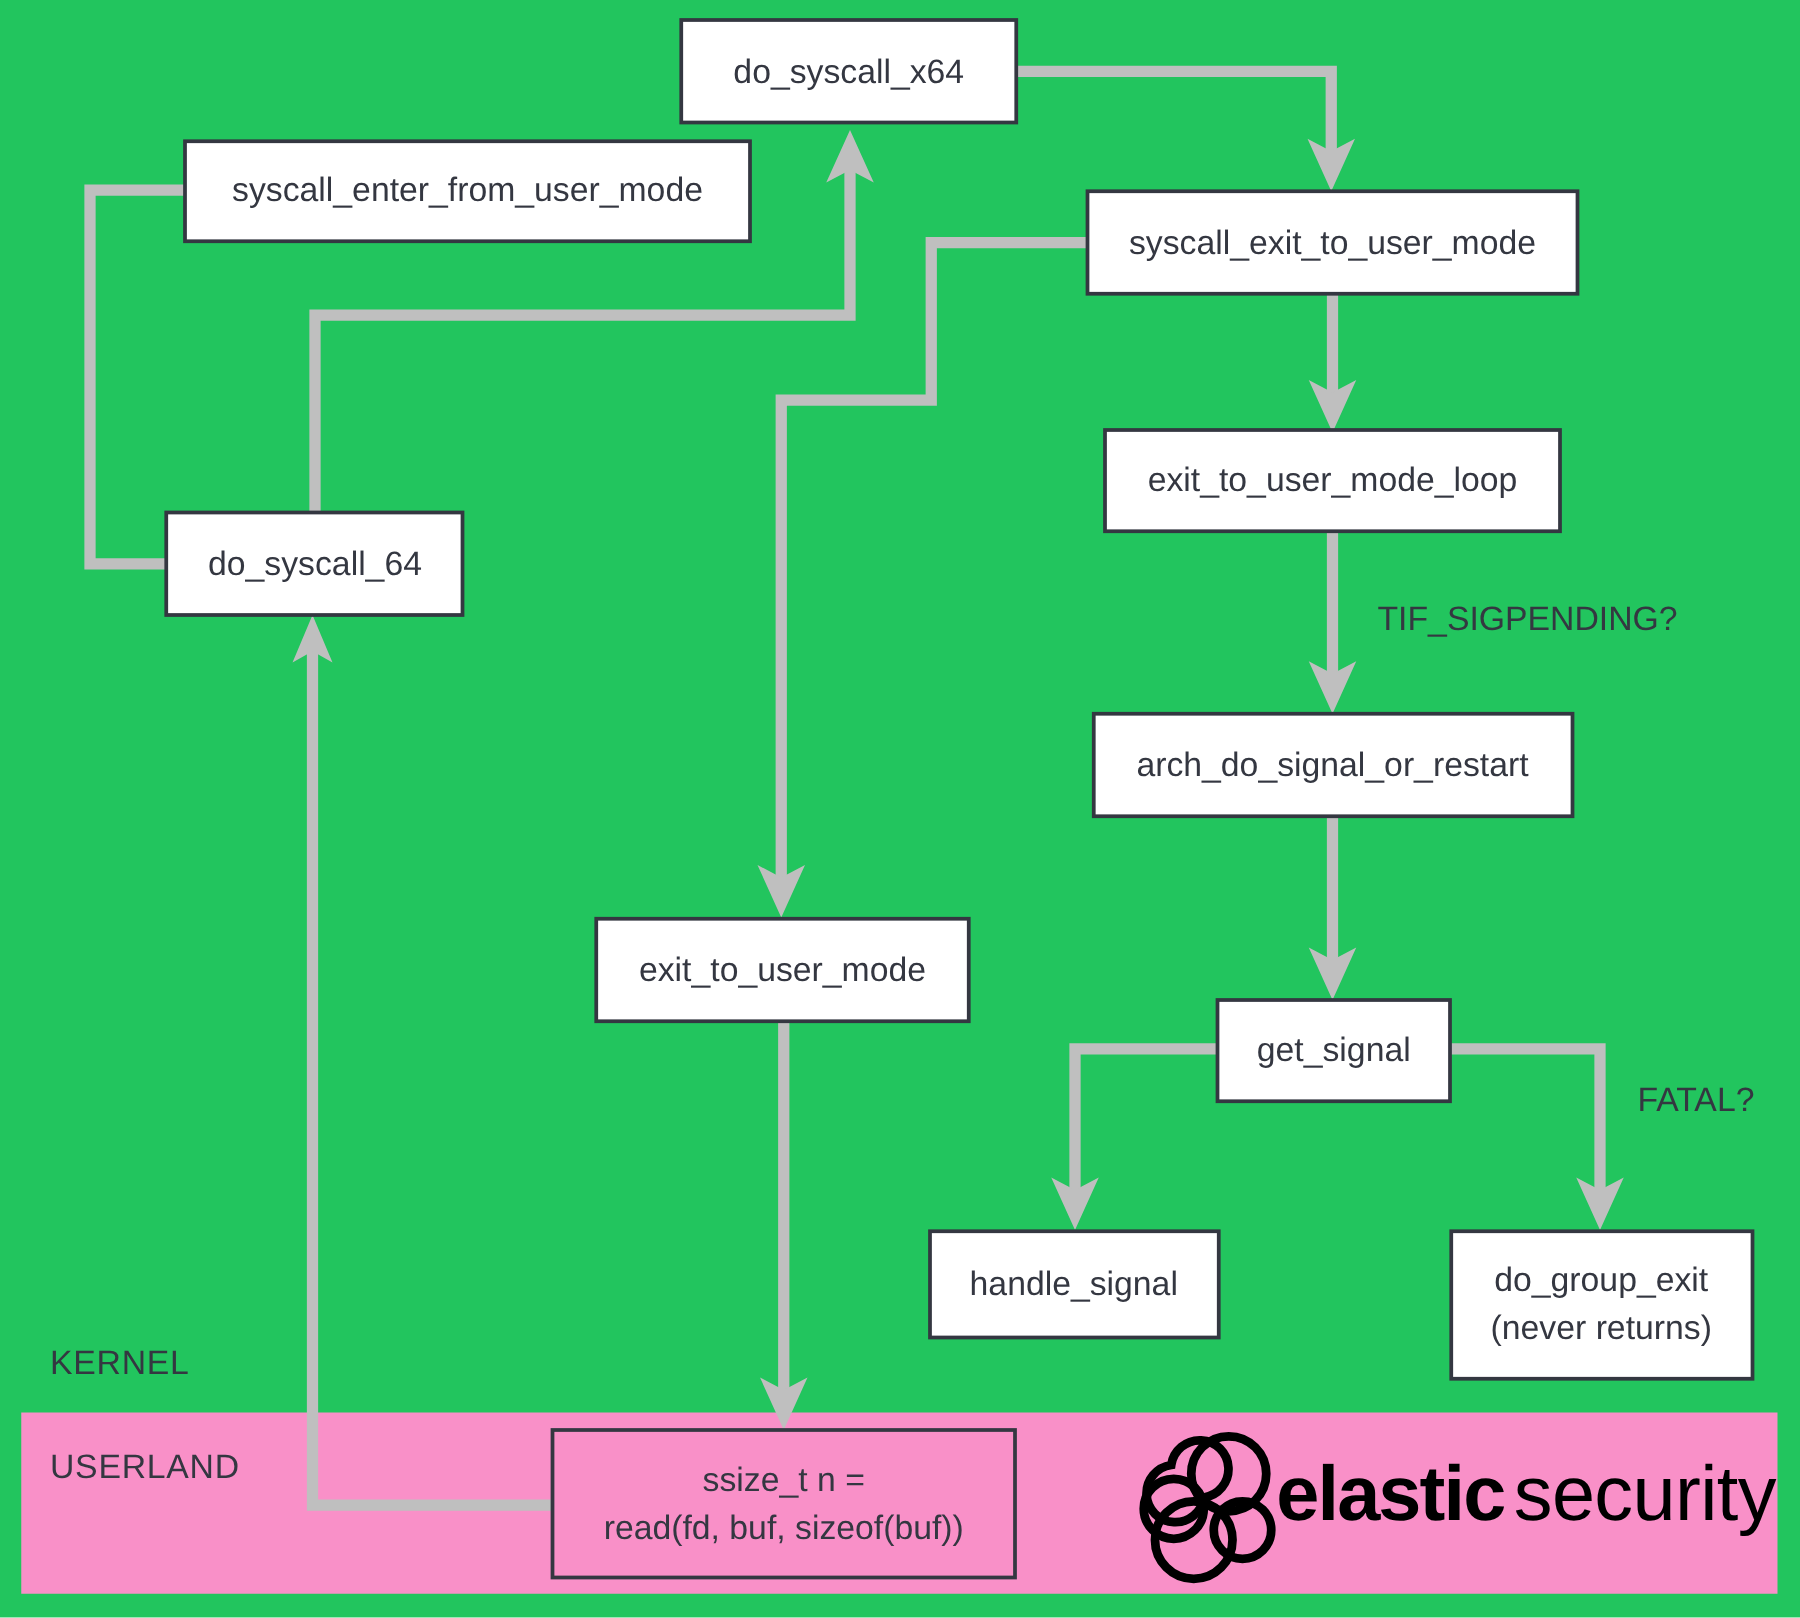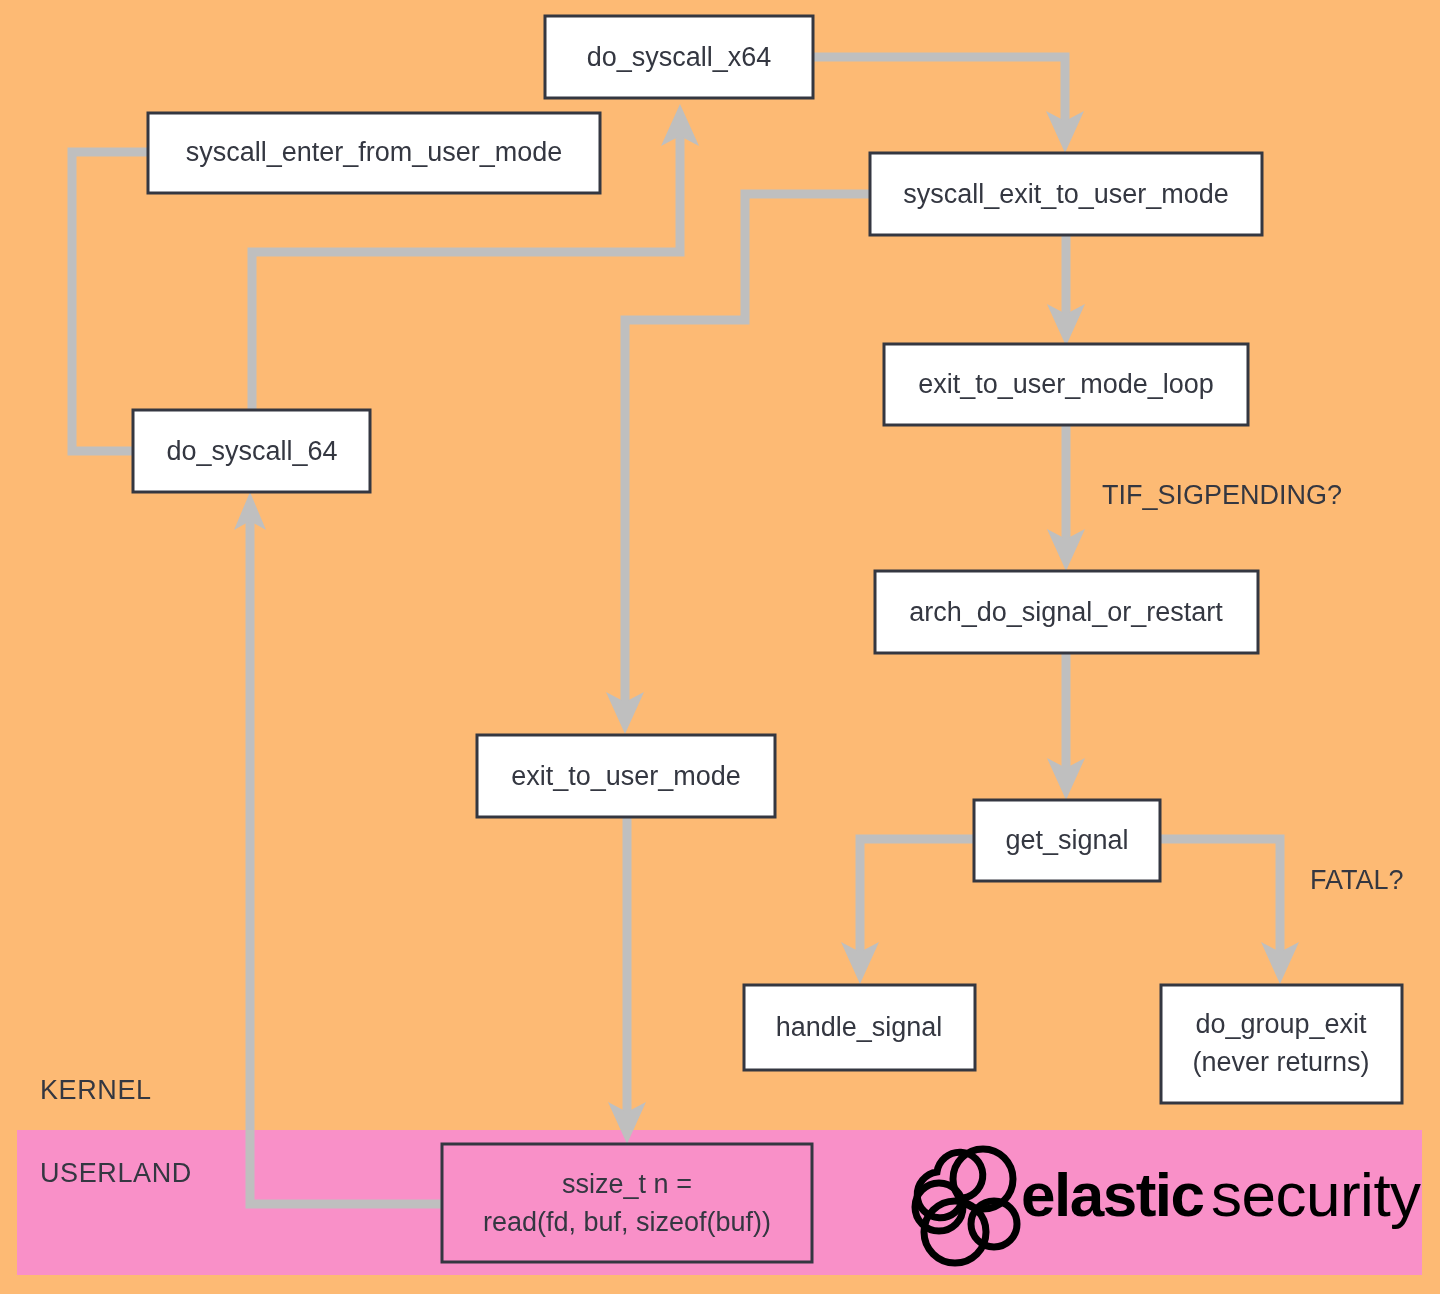--- a/index.html
+++ b/index.html
@@ -8,21 +8,21 @@
     padding: 0;
     background: #ffffff;
   }
   body {
     font-family: "Liberation Sans", sans-serif;
   }
   #diagram-root {
     position: relative;
     width: 1440px;
     height: 1294px;
-    background: #fdba74;
+    background: #22c55e;
     overflow: hidden;
   }
   svg.flow {
     position: absolute;
     left: 0;
     top: 0;
     width: 1440px;
     height: 1294px;
     display: block;
   }

